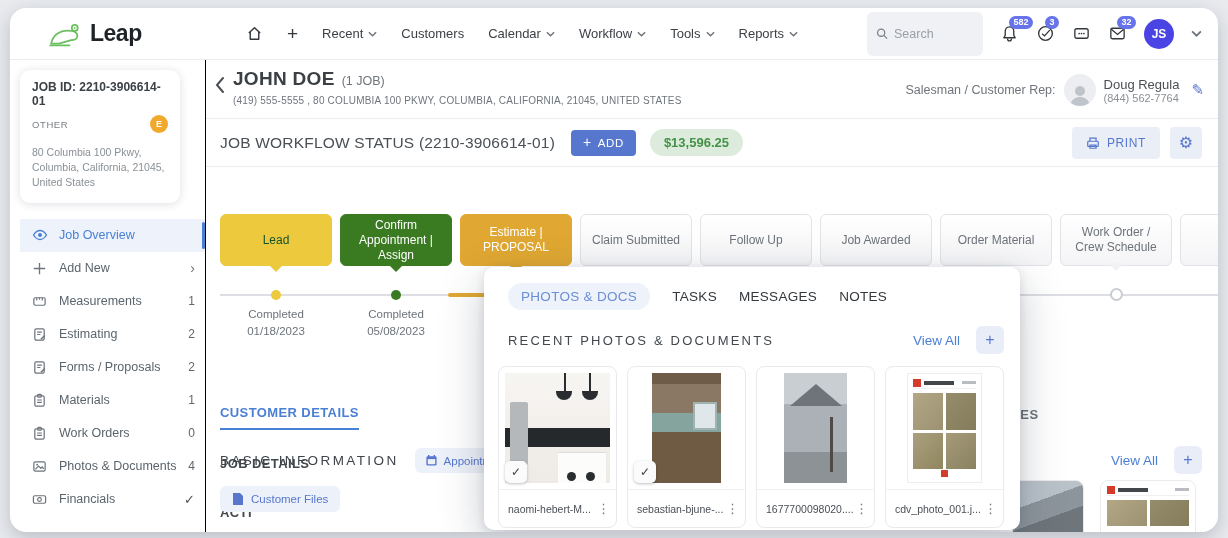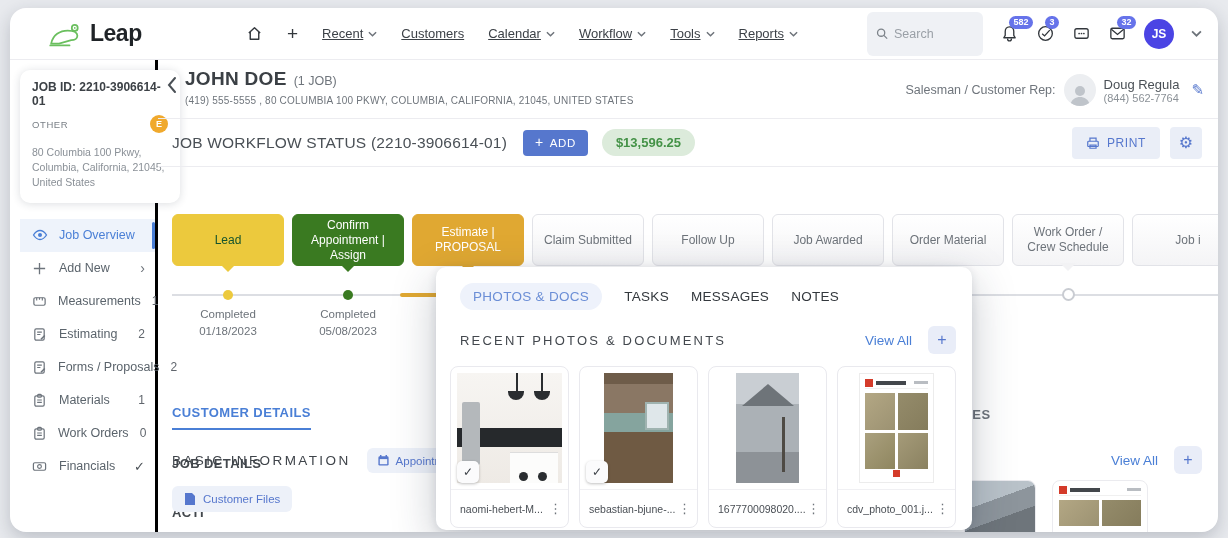--- a/index.html
+++ b/index.html
@@ -7,36 +7,36 @@
   .app { position:absolute; left:10px; right:10px; top:8px; bottom:6px; background:#fff; border-radius:16px;
          box-shadow:0 6px 18px rgba(30,40,60,.22); overflow:hidden; }
 
   
   .navbar { height:52px; display:flex; align-items:center; padding:0 16px 0 38px; border-bottom:1px solid #ececf0; }
   .logo { display:flex; align-items:center; gap:6px; width:150px; }
   .logo-text { font-size:23px; font-weight:700; color:#1f2327; letter-spacing:-.5px; }
   .nav-main { display:flex; align-items:center; gap:24px; margin-left:48px; }
   .nav-ico { color:#33383d; display:flex; align-items:center; cursor:pointer; }
   .nav-plus { font-size:19px; color:#33383d; font-weight:400; }
-  .nav-item { font-size:13px; color:#3c4147; display:flex; align-items:center; gap:5px; cursor:pointer;text-decoration:underline; }
+  .nav-item { font-size:13px; color:#3c4147; display:flex; align-items:center; gap:5px; cursor:pointer; }
   .chev { width:9px; height:6px; }
   .chev path { fill:none; stroke:#6d737a; stroke-width:1.6; }
   .nav-right { margin-left:auto; display:flex; align-items:center; gap:17px; }
   .search { width:116px; height:44px; background:#eff1f5; border-radius:6px; display:flex; align-items:center; gap:6px; padding:0 9px; }
   .search input { border:none; outline:none; background:transparent; width:80px; font-size:12.5px; color:#4a4f55; font-family:"Liberation Sans",sans-serif; }
   .search input::placeholder { color:#9aa0a7; }
   .ic-btn { position:relative; color:#32373c; display:flex; cursor:pointer; }
   .badge { position:absolute; top:-8px; left:9px; background:#6673ea; color:#fff; font-size:9px; font-weight:700;
            border-radius:9px; padding:1.5px 4.5px; line-height:1.1; }
   .avatar { width:30px; height:30px; border-radius:50%; background:#4b44e4; color:#fff; font-size:12px; font-weight:700;
             display:flex; align-items:center; justify-content:center; cursor:pointer; }
 
   
   .layout { display:flex; height:calc(100% - 52px); }
-  .sidebar { width:148px; border-right:3px solid #000000; padding:10px 0 0 10px; position:relative; }
+  .sidebar { width:196px; border-right:1px solid #000000; padding:10px 0 0 10px; position:relative; }
 
   .jobcard { width:160px; background:#fff; border-radius:10px; box-shadow:0 1px 8px rgba(40,50,70,.16); padding:10px 12px 12px; margin-bottom:16px; }
   .jobcard-id { font-size:12px; font-weight:600; color:#3c4146; margin-bottom:7px; }
   .jobcard-row { display:flex; align-items:center; justify-content:space-between; margin-bottom:12px; }
   .jobcard-type { font-size:9.5px; color:#7a8087; letter-spacing:.6px; }
   .type-badge { width:18px; height:18px; border-radius:50%; background:#f0a92d; color:#fff; font-size:9px; font-weight:700;
                 display:flex; align-items:center; justify-content:center; }
   .jobcard-addr { font-size:10.5px; color:#8a9097; line-height:1.45; }
 
   .menu { display:flex; flex-direction:column; }
@@ -359,20 +359,31 @@
                 <rect x="6" y="1.5" width="4" height="3" rx="1" fill="none" stroke="currentColor" stroke-width="1.2"></rect>
                 <path d="M5.5 7.5 H10.5 M5.5 10 H10.5" stroke="currentColor" stroke-width="1.1"></path>
               </svg>
             </span>
           <span class="s-lbl">Work Orders</span>
           <span class="s-count">0</span>
         </div>
         <div class="s-item">
           <span class="s-ico">
               <svg class="sico" width="15" height="15" viewBox="0 0 16 16">
+                <rect x="2" y="3" width="12" height="10" rx="1.5" fill="none" stroke="currentColor" stroke-width="1.3"></rect>
+                <path d="M3.5 11 L7 7.5 L9.5 10 L11 8.5 L12.5 10.5" fill="none" stroke="currentColor" stroke-width="1.2"></path>
+                <circle cx="5.5" cy="6" r="1" fill="currentColor"></circle>
+              </svg>
+            </span>
+          <span class="s-lbl">Photos &amp; Documents</span>
+          <span class="s-count">4</span>
+        </div>
+        <div class="s-item">
+          <span class="s-ico">
+              <svg class="sico" width="15" height="15" viewBox="0 0 16 16">
                 <rect x="1.5" y="4" width="13" height="8" rx="1.5" fill="none" stroke="currentColor" stroke-width="1.3"></rect>
                 <circle cx="8" cy="8" r="2" fill="none" stroke="currentColor" stroke-width="1.2"></circle>
               </svg>
             </span>
           <span class="s-lbl">Financials</span>
           <span class="s-check">✓</span>
         </div>
       </div>
     </div>
 

